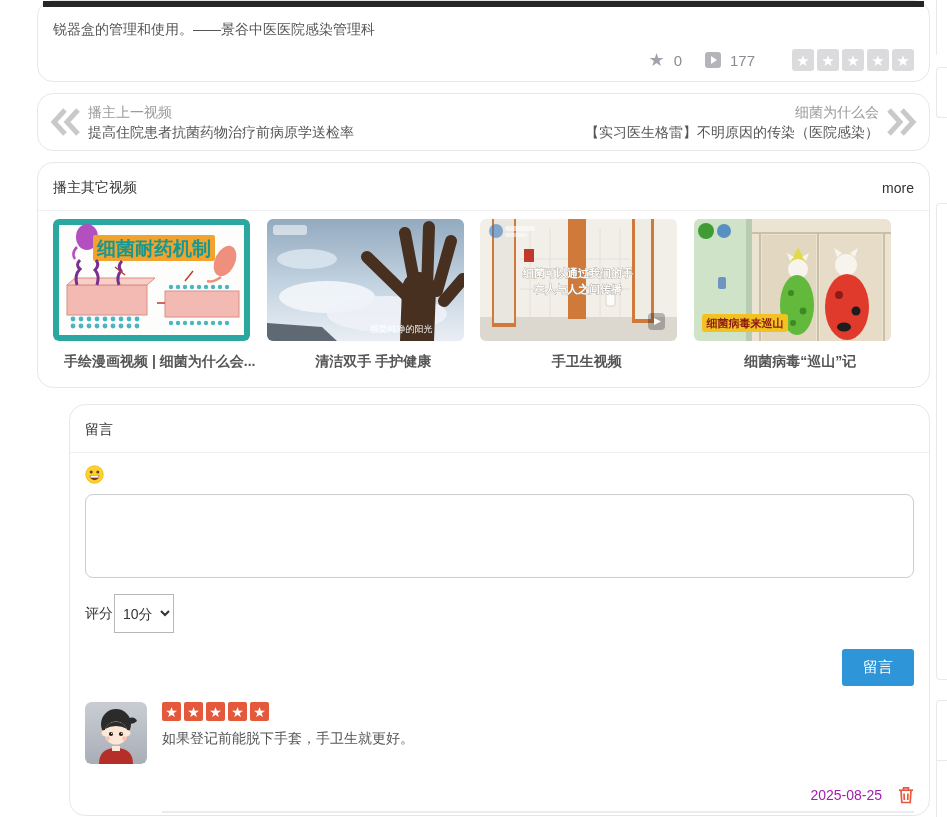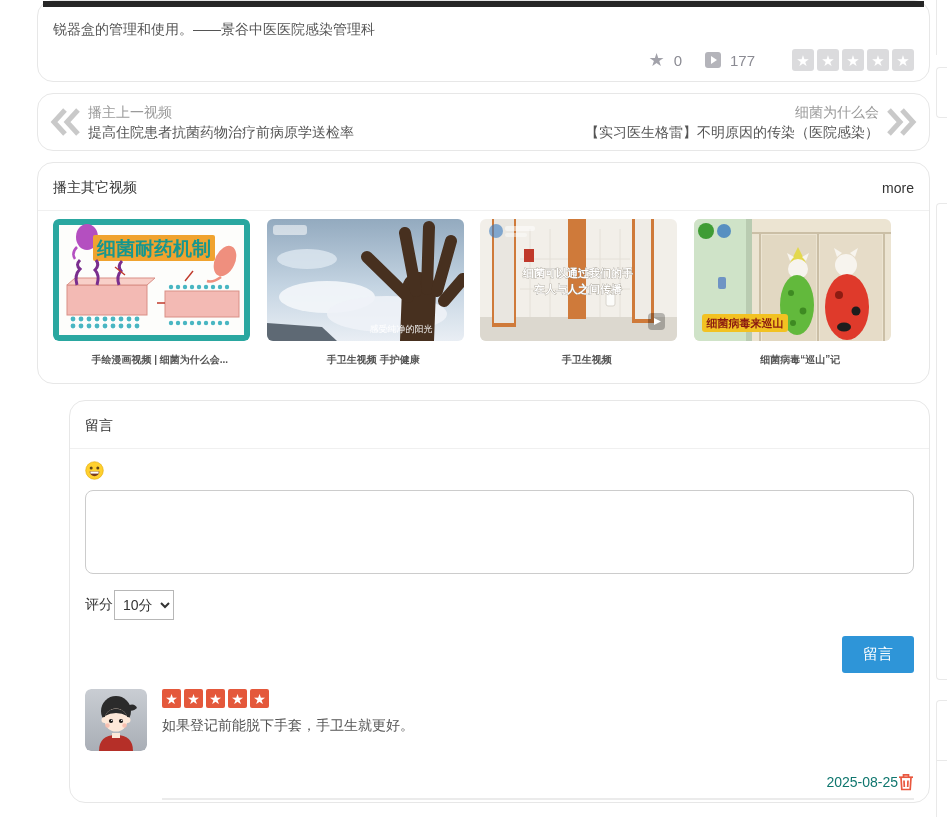--- a/index.html
+++ b/index.html
@@ -32,45 +32,45 @@
   .nav-title{color:#555;}
   .chev{flex:0 0 auto;}
 
   
   .sec-header{display:flex;justify-content:space-between;align-items:center;
     padding:16px 15px 13px;font-size:14px;color:#333;border-bottom:1px solid #f0f0f0;}
   .more-link{color:#333;cursor:pointer;text-decoration:none;font-size:14px;}
   .video-grid{display:flex;justify-content:space-between;padding:8px 22px 16px 15px;}
   .video-item{width:217px;cursor:pointer;}
   .thumb{width:197px;height:122px;border-radius:6px;overflow:hidden;display:block;}
-  .vtitle{margin-top:12px;text-align:center;font-size:10px;font-weight:bold;color:#555;
+  .vtitle{margin-top:12px;text-align:center;font-size:14px;font-weight:bold;color:#555;
     white-space:nowrap;overflow:hidden;text-overflow:ellipsis;}
 
   
   .comments-card{padding-bottom:2px;margin-bottom:0;margin-left:32px;}
   .comment-form{padding:12px 15px 0;}
   .emoji-btn{display:inline-block;cursor:pointer;line-height:0;}
   .comment-textarea{display:block;width:100%;box-sizing:border-box;height:84px;margin-top:6px;
     border:1px solid #ccc;border-radius:8px;resize:none;font-family:"Liberation Sans",sans-serif;
     font-size:14px;padding:8px;outline:none;}
   .score-row{margin-top:16px;display:flex;align-items:center;gap:1px;font-size:14px;color:#333;}
-  .score-select{height:30px;font-size:14px;border:1px solid #b7b7b7;background:#fff;
+  .score-select{height:39px;font-size:14px;border:1px solid #b7b7b7;background:#fff;
     font-family:"Liberation Sans",sans-serif;color:#333;padding:2px 4px;}
   .submit-row{margin-top:16px;display:flex;justify-content:flex-end;}
   .submit-btn{background:#2e95d8;color:#fff;border:none;border-radius:3px;height:37px;
     padding:0 21px;font-size:15px;cursor:pointer;font-family:"Liberation Sans",sans-serif;}
   .comment-item{display:flex;gap:15px;margin-top:16px;padding:0 15px;}
   .avatar{width:62px;height:62px;border-radius:6px;flex:0 0 auto;display:block;}
   .comment-body{flex:1;border-bottom:2px solid #ebebeb;}
   .comment-stars{display:flex;gap:3px;}
   .cstar{width:19px;height:19px;background:#e4583b;border-radius:2px;color:#fff;
     font-size:14px;display:flex;align-items:center;justify-content:center;line-height:1;}
   .comment-text{margin:9px 0 0;font-size:14px;color:#555;}
   .comment-meta{margin-top:38px;padding-bottom:7px;display:flex;justify-content:flex-end;
-    align-items:center;gap:0;font-size:14px;color:#0f766e;}
+    align-items:center;gap:16px;font-size:14px;color:#a21caf;}
   .trash{cursor:pointer;line-height:0;}
 
   
   .sliver{position:absolute;right:0;width:11px;background:#fff;border:1px solid #e9e9e9;
     border-right:none;border-radius:4px 0 0 4px;box-sizing:border-box;}
   .sliver.cut-bottom{border-bottom:none;border-radius:4px 0 0 0;}
   .sliver-div{border-top:1px solid #e9e9e9;}
 </style>
 </head>
 <body>
@@ -210,21 +210,21 @@
             <path d="M150,122 L152,70" stroke-width="34"></path>
             <line x1="141" y1="78" x2="100" y2="38"></line>
             <line x1="149" y1="72" x2="138" y2="14"></line>
             <line x1="160" y1="70" x2="162" y2="8"></line>
             <line x1="170" y1="72" x2="184" y2="22"></line>
             <line x1="177" y1="82" x2="196" y2="60"></line>
           </g>
           <rect x="6" y="6" width="34" height="10" rx="3" fill="#ffffff" opacity="0.55"></rect>
           <text x="134" y="113" font-size="9" fill="#ffffff" text-anchor="middle" opacity="0.95">感受纯净的阳光</text>
         </svg>
-        <div class="vtitle">手卫生视频 手护健康</div>
+        <div class="vtitle">清洁双手 手护健康</div>
       </div>
 
       <div class="video-item">
         <svg class="thumb" viewBox="0 0 197 122">
           <rect width="197" height="122" fill="#f2efe9"></rect>
           <rect x="0" y="98" width="197" height="24" fill="#dcd8cf"></rect>
           <g stroke="#e4e0d8" stroke-width="1">
             <line x1="50" y1="10" x2="50" y2="98"></line>
               <line x1="70" y1="10" x2="70" y2="98"></line>
             <line x1="120" y1="10" x2="120" y2="98"></line>

